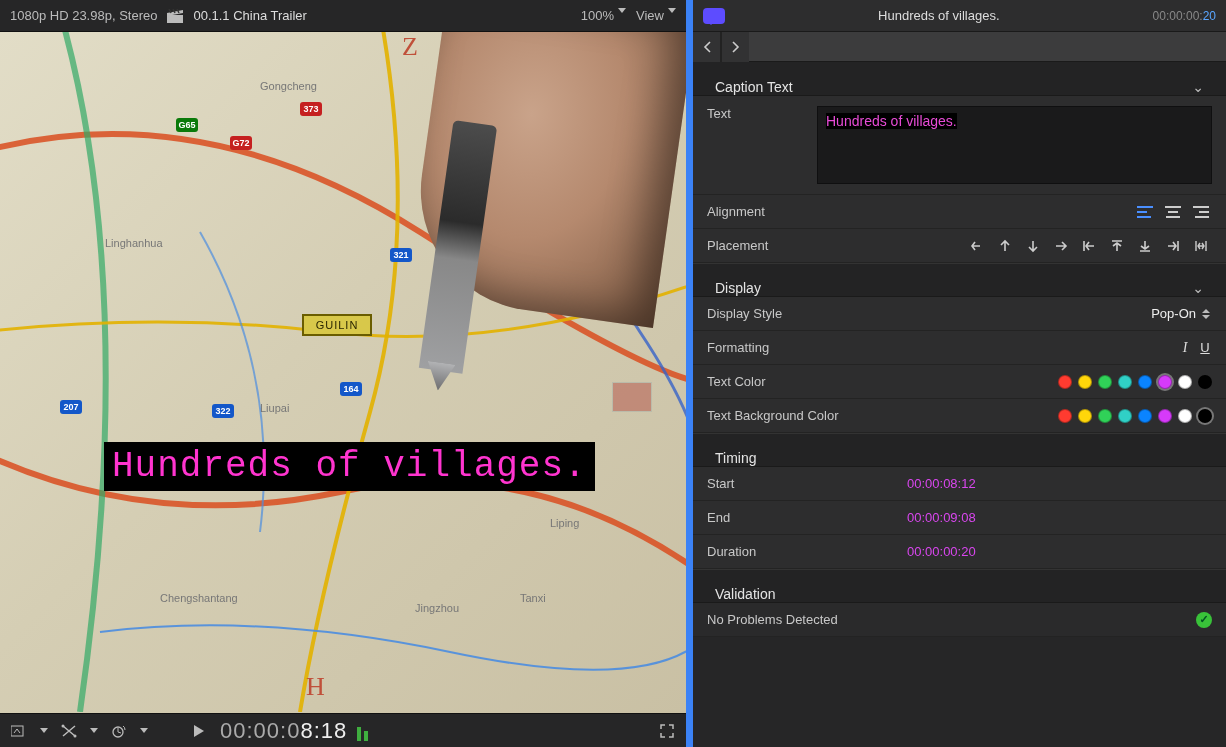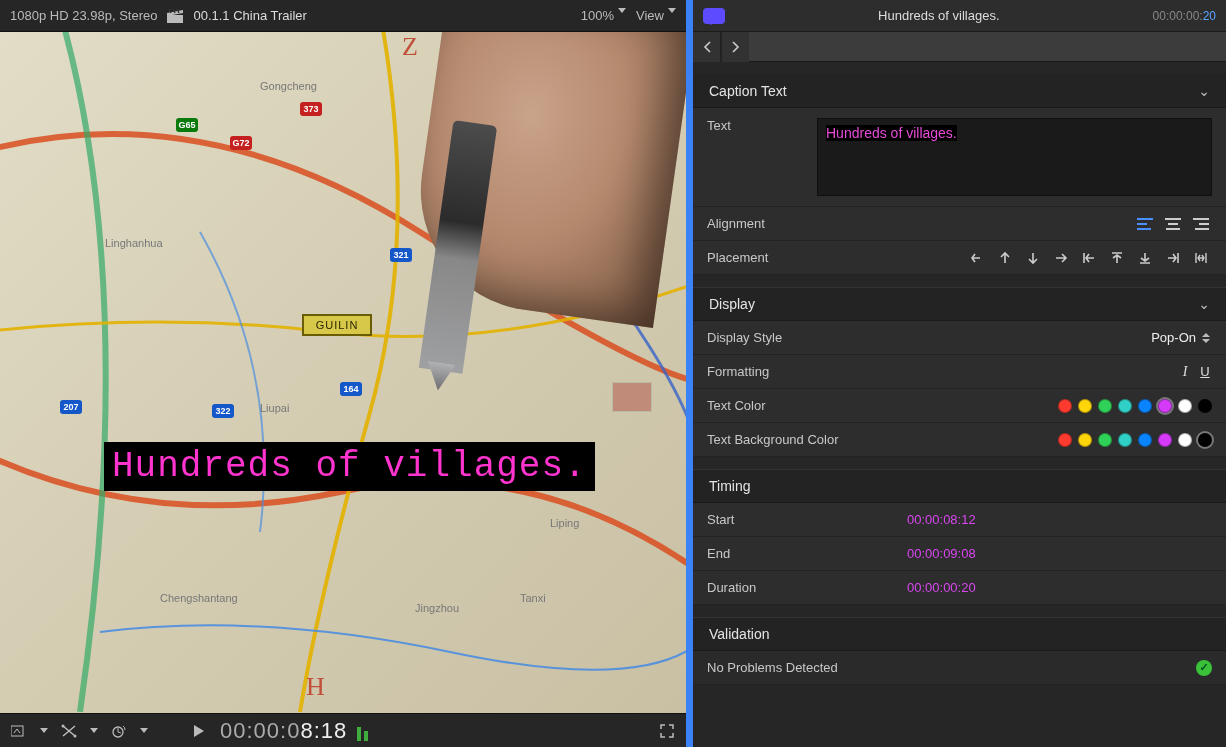--- a/index.html
+++ b/index.html
@@ -49,21 +49,21 @@
   .itop .title { flex:1; text-align:center; color:#ddd; }
   .itop .tc2 { color:#888; font-size:12px; }
   .itop .tc2 .blue { color:#5aa6ff; }
 
   .nav-row { height:30px; background:#3c3c3d; display:flex; align-items:center; border-bottom:1px solid #1a1a1a; }
   .nav-row .arrow { width:28px; height:30px; display:flex; align-items:center; justify-content:center; background:#323233; color:#aaa; cursor:pointer; border-right:1px solid #222; }
   .nav-row .arrow.right { border-left:1px solid #222; border-right:none; }
   .nav-row .mid { flex:1; display:flex; align-items:center; justify-content:center; gap:6px; color:#ccc; }
   .nav-row .mid b { color:#eee; font-weight:600; }
 
-  .section-hdr { height:34px; background:#232324; display:flex; align-items:center; padding:0 16px; color:#e4e4e4; font-size:14px; border-top:1px solid #333; border-bottom:1px solid #1a1a1a;margin-top:12px; }
+  .section-hdr { height:34px; background:#232324; display:flex; align-items:flex-end; padding:0 22px; color:#e4e4e4; font-size:14px; border-top:1px solid #333; border-bottom:1px solid #1a1a1a; }
   .section-hdr.first { border-top:none; }
   .section-hdr .sp { flex:1; }
   .section-hdr .chev { color:#bbb; }
 
   .row { display:flex; align-items:center; padding:0 14px; min-height:34px; background:#2d2d2e; border-bottom:1px solid #232323; }
   .row .lab { flex:0 0 200px; color:#c8c8c8; }
   .row .ctrl { flex:1; display:flex; align-items:center; justify-content:flex-end; gap:6px; }
   .row.tall { align-items:flex-start; padding-top:10px; padding-bottom:10px; }
 
   .text-box { flex:1; min-height:78px; background:#1a1a1b; border:1px solid #0f0f10; padding:6px 8px; color:#e84bd7; font-family:"Courier New",monospace; font-size:14px; }

